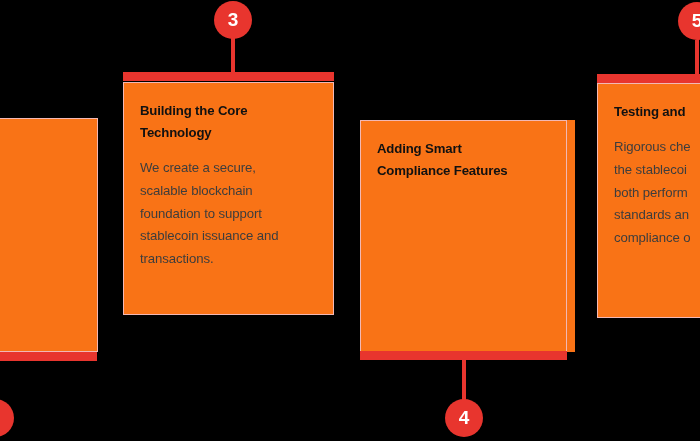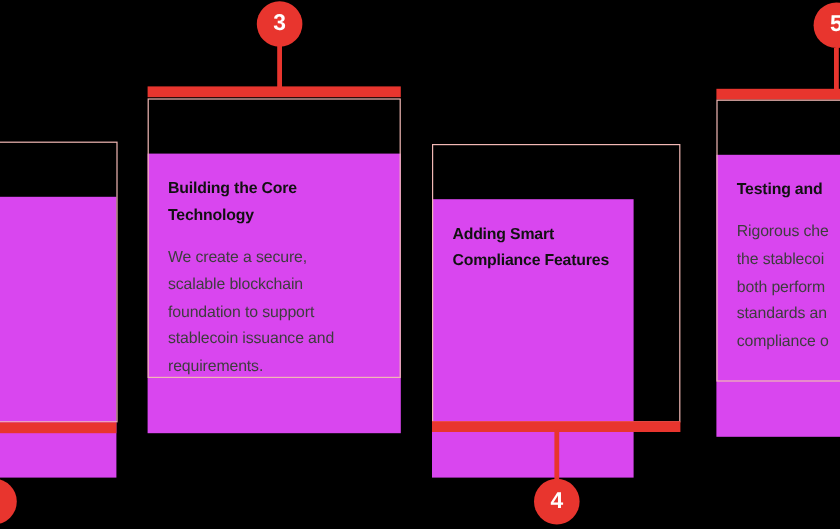--- a/index.html
+++ b/index.html
@@ -13,24 +13,23 @@
     width: 700px;
     height: 441px;
     background: #000000;
     overflow: hidden;
     font-family: "Liberation Sans", sans-serif;
   }
 
   
   .card {
     position: absolute;
-    background: #d946ef;
+    background: #f97316;
     box-sizing: border-box;
     overflow: hidden;
-    margin-top: 46px;
   }
   .card-inner {
     position: absolute;
     left: 0; top: 0;
     width: 100%;
     box-sizing: border-box;
     padding: 18px 17px 14px 17px;
   }
   .card-title {
     font-size: 13.2px;
@@ -95,21 +94,21 @@
   #card-2-bar    { left: -118px; top: 352px; width: 215px; }
 
   
   #card-3-bar    { left: 123px; top: 72px;  width: 211px; }
   #card-3        { left: 123px; top: 82px;  width: 211px; height: 233px; }
   #card-3-edge   { left: 123px; top: 82px;  width: 211px; height: 233px; }
   #stem-3        { left: 231px; top: 38px;  height: 35px; }
   #badge-3       { left: 214px; top: 1px; }
 
   
-  #card-4        { left: 360px; top: 120px; width: 168px; height: 232px; }
+  #card-4        { left: 360px; top: 120px; width: 215px; height: 232px; }
   #card-4-edge   { left: 360px; top: 120px; width: 207px; height: 232px; }
   #card-4-bar    { left: 360px; top: 351px; width: 207px; }
   #stem-4        { left: 462px; top: 358px; height: 46px; }
   #badge-4       { left: 445px; top: 399px; }
 
   
   #card-5-bar    { left: 597px; top: 74px;  width: 215px; }
   #card-5        { left: 597px; top: 83px;  width: 215px; height: 235px; }
   #card-5-edge   { left: 597px; top: 83px;  width: 215px; height: 235px; }
   #stem-5        { left: 695px; top: 40px;  height: 35px; }
@@ -145,21 +144,21 @@
   <div class="stem" id="stem-3"></div>
   <div class="bar-top" id="card-3-bar"></div>
   <div class="card" id="card-3">
     <div class="card-inner">
       <p class="card-title">Building the Core
 Technology</p>
       <p class="card-body">We create a secure,
 scalable blockchain
 foundation to support
 stablecoin issuance and
-requirements.</p>
+transactions.</p>
     </div>
   </div>
   <div class="card-edge" id="card-3-edge"></div>
 
   <div class="card" id="card-4">
     <div class="card-inner">
       <p class="card-title">Adding Smart
 Compliance Features</p>
     </div>
   </div>

